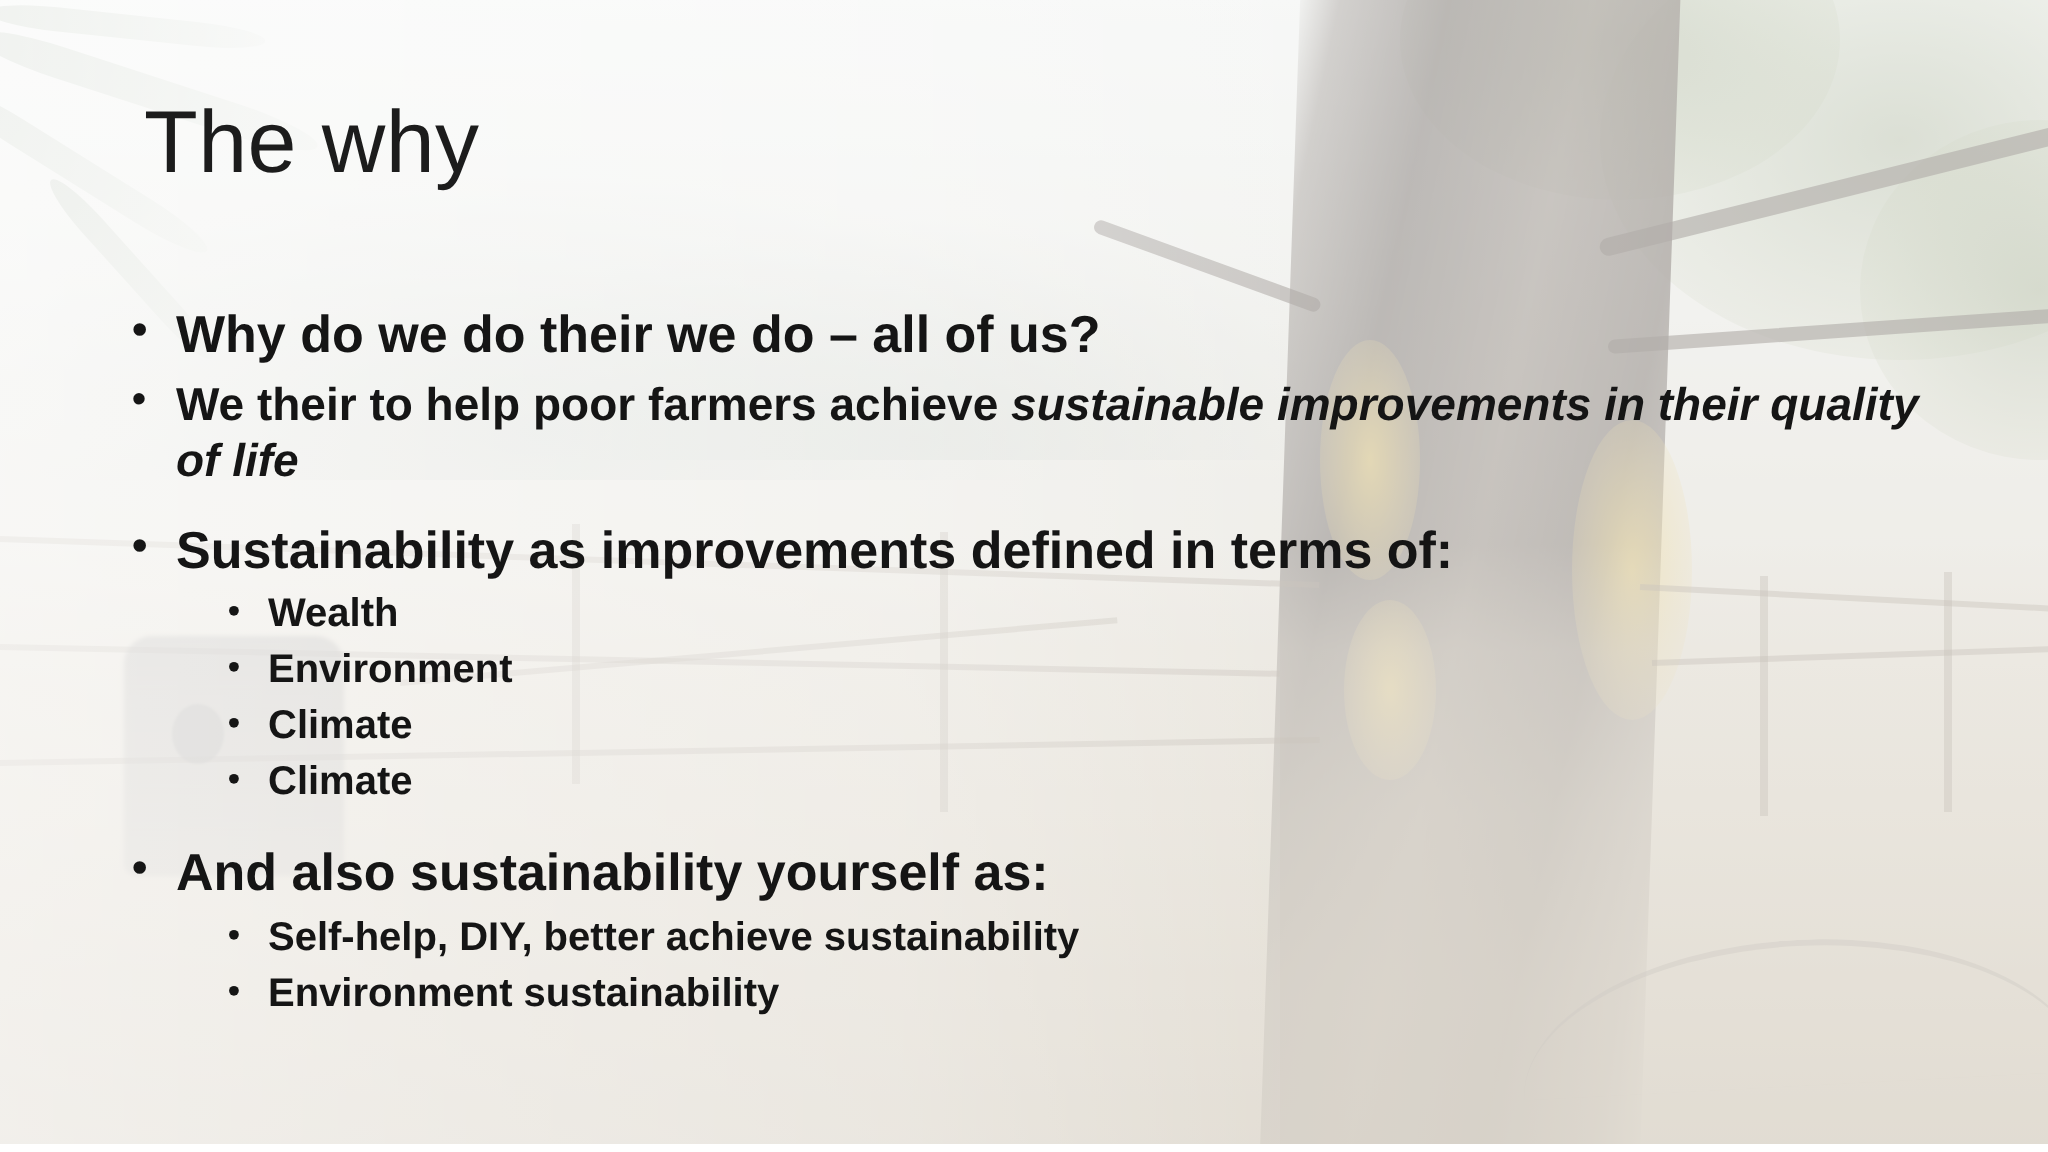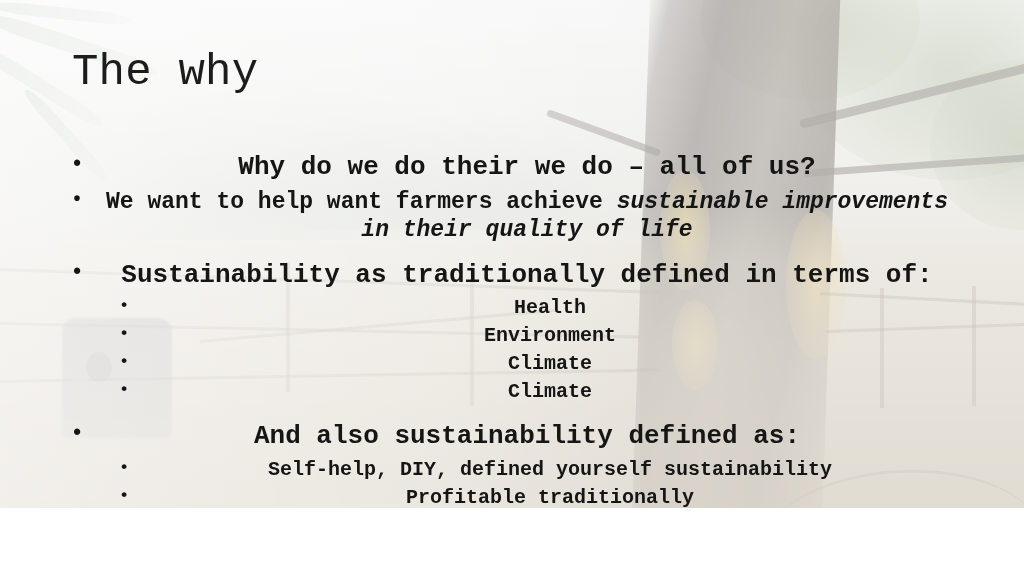--- a/index.html
+++ b/index.html
@@ -3,25 +3,24 @@
 <meta charset="utf-8">
 <style>
   html, body {
     margin: 0;
     padding: 0;
     background: #ffffff;
   }
   #slide {
     position: relative;
     width: 1024px;
-    height: 508px;
+    height: 572px;
     overflow: hidden;
     background: #f2f1ef;
-    font-family: Liberation Mono, monospace;
-    text-align: center;
+    font-family: Liberation Sans, sans-serif;
   }
 
   
   .photo {
     position: absolute;
     inset: 0;
     overflow: hidden;
   }
   .photo-base {
     position: absolute;
@@ -285,58 +284,58 @@
 
     <div class="body">
 
       <div class="bullet lvl1">
         <span class="dot">•</span>
         <span class="btext">Why do we do their we do – all of us?</span>
       </div>
 
       <div class="bullet lvl1s">
         <span class="dot">•</span>
-        <span class="btext"><span>We want to help want farmers achieve </span><em>sustainable improvements in their quality of life</em></span>
+        <span class="btext"><span>We their to help poor farmers achieve </span><em>sustainable improvements in their quality of life</em></span>
       </div>
 
       <div class="gap-sm"></div>
 
       <div class="bullet lvl1">
         <span class="dot">•</span>
-        <span class="btext">Sustainability as traditionally defined in terms of:</span>
-      </div>
-
-      <div class="bullet lvl2">
-        <span class="dot">•</span>
-        <span class="btext">Health</span>
+        <span class="btext">Sustainability as improvements defined in terms of:</span>
+      </div>
+
+      <div class="bullet lvl2">
+        <span class="dot">•</span>
+        <span class="btext">Wealth</span>
       </div>
       <div class="bullet lvl2">
         <span class="dot">•</span>
         <span class="btext">Environment</span>
       </div>
       <div class="bullet lvl2">
         <span class="dot">•</span>
         <span class="btext">Climate</span>
       </div>
       <div class="bullet lvl2">
         <span class="dot">•</span>
         <span class="btext">Climate</span>
       </div>
 
       <div class="gap-md"></div>
 
       <div class="bullet lvl1">
         <span class="dot">•</span>
-        <span class="btext">And also sustainability defined as:</span>
-      </div>
-
-      <div class="bullet lvl2">
-        <span class="dot">•</span>
-        <span class="btext">Self-help, DIY, defined yourself sustainability</span>
-      </div>
-      <div class="bullet lvl2">
-        <span class="dot">•</span>
-        <span class="btext">Profitable traditionally</span>
+        <span class="btext">And also sustainability yourself as:</span>
+      </div>
+
+      <div class="bullet lvl2">
+        <span class="dot">•</span>
+        <span class="btext">Self-help, DIY, better achieve sustainability</span>
+      </div>
+      <div class="bullet lvl2">
+        <span class="dot">•</span>
+        <span class="btext">Environment sustainability</span>
       </div>
 
     </div>
   </div>
 </div>
 
 </body></html>

